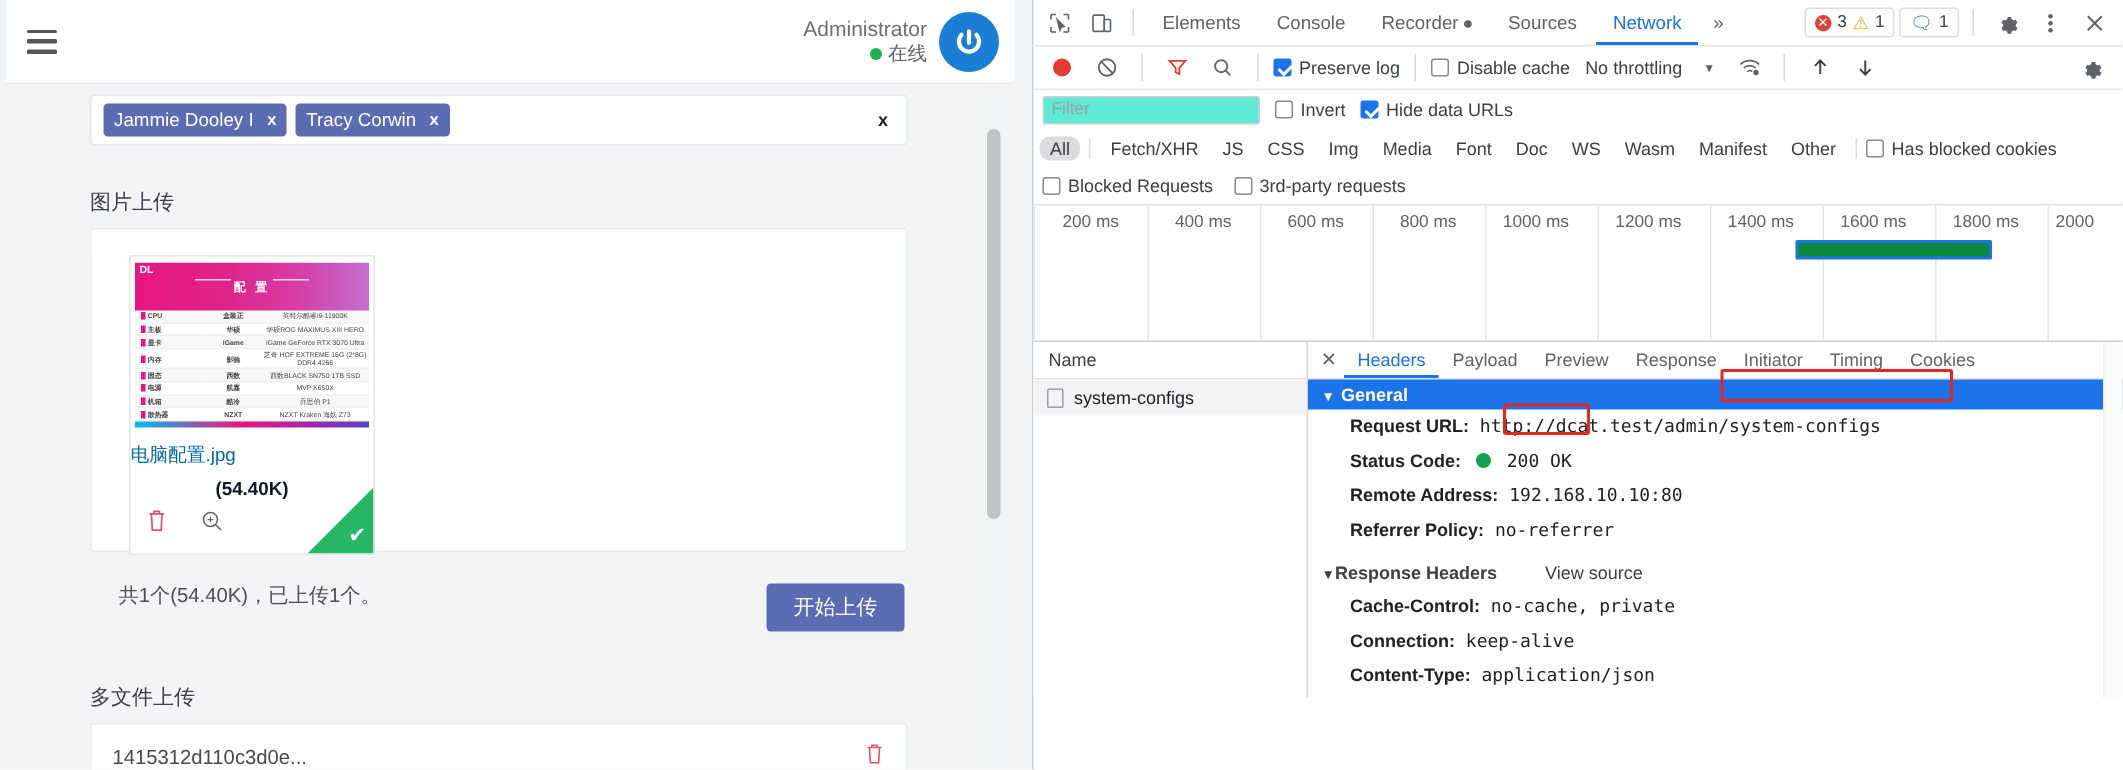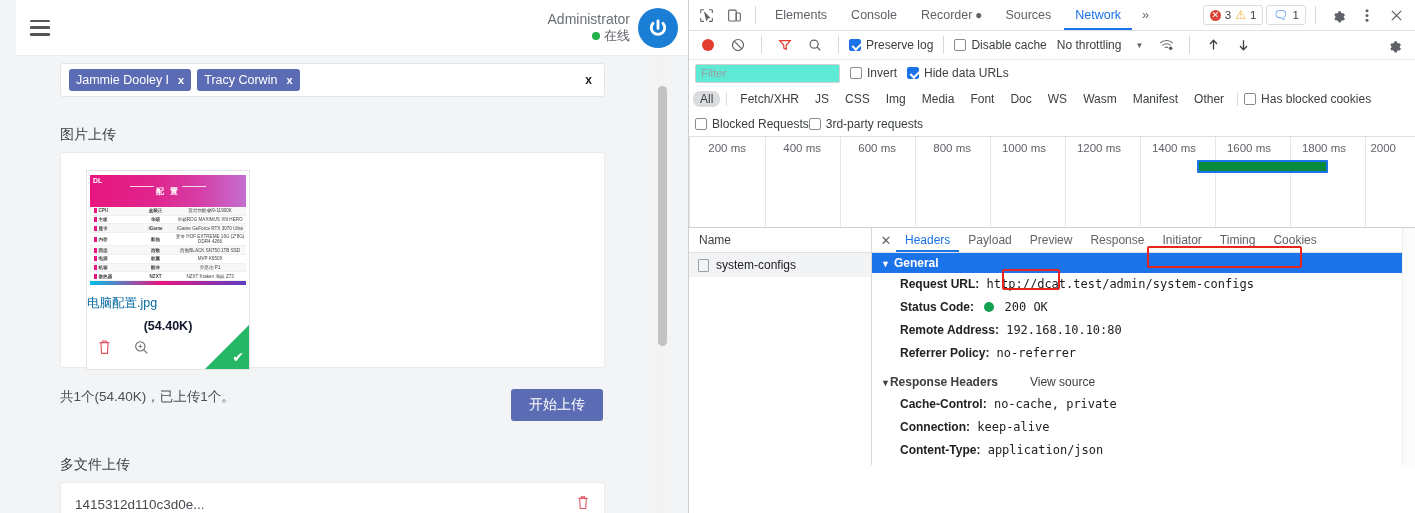--- a/index.html
+++ b/index.html
@@ -8,21 +8,21 @@
     font-family: "Liberation Sans", "DejaVu Sans", sans-serif;
     background: #ffffff;
     font-size: 13px;
     color: #202124;
   }
   #root { position: relative; width: 1415px; height: 513px; }
 
   
   #page { position: absolute; left: 0; top: 0; width: 688px; height: 513px; background: #f3f4f6; overflow: hidden; }
   #page-header {
-    position: absolute; left: 16px; top: 0; width: 672px; height: 56px;
+    position: absolute; left: 4px; top: 0; width: 672px; height: 56px;
     background: #fff; border-bottom: 1px solid #ececec;
     display: flex; align-items: center; justify-content: space-between;
     padding: 0 10px 0 14px;
   }
   .hamburger { width: 20px; height: 16px; display: flex; flex-direction: column; justify-content: space-between; cursor: pointer; }
   .hamburger i { display: block; height: 2.5px; background: #555; border-radius: 1px; }
   .user-box { display: flex; align-items: center; gap: 8px; }
   .user-text { text-align: right; line-height: 1.25; }
   .user-name { font-size: 14px; color: #6b7077; }
   .user-status { font-size: 13px; color: #5e6369; display: flex; align-items: center; justify-content: flex-end; gap: 4px; }
@@ -67,21 +67,21 @@
   .tt-c2 { width: 24%; text-align: center; font-weight: bold; color: #444; }
   .tt-c3 { width: 46%; text-align: center; color: #777; }
   .tt-c1 .sq { display:inline-block; width:2.5px; height:5px; background:#e8157f; margin-right:2px; vertical-align:middle; }
   .thumb-foot { height: 4px; background: linear-gradient(90deg,#00c0e8 0%,#e8157f 45%,#5b3ec4 100%); }
   .img-name { position: absolute; left: 0; top: 124px; width: 100%; font-size: 12.5px; color: #0369a1; }
   .img-size { position: absolute; left: 0; top: 148px; width: 100%; text-align: center; font-size: 12.5px; font-weight: bold; color: #0f172a; }
   .card-actions { position: absolute; left: 10px; top: 168px; display: flex; gap: 22px; align-items: center; }
   .ok-corner { position: absolute; right: 0; bottom: 0; width: 0; height: 0; border-style: solid; border-width: 0 0 44px 44px; border-color: transparent transparent #25b765 transparent; }
   .ok-check { position: absolute; right: 5px; bottom: 4px; color: #fff; font-size: 14px; }
 
-  .upload-status { position: absolute; font-size: 13.5px; color: #4a4f55; }
+  .upload-status { position: absolute; font-size: 13.5px; color: #4a4f55; margin-left: 19px; }
   .btn-upload {
     position: absolute; background: #5b6cb5; color: #fff; border: none; border-radius: 3px;
     font-size: 14px; cursor: pointer; font-family: inherit;
   }
   .file-row {
     position: absolute; background:#fff; border:1px solid #e8eaec; border-radius:3px;
     display:flex; align-items:center; justify-content:space-between; padding: 0 14px;
     font-size: 13.5px; color: #454a50;
   }
   .scrollbar-track { position:absolute; right:4px; top:0; width:14px; height:100%; background:#f3f3f3; }
@@ -107,21 +107,21 @@
 
   .dt-row3 { display: flex; align-items: center; height: 26px; padding: 0 6px; gap: 10px; }
   .filter-input { width: 145px; height: 19px; border: 1px solid #d0d0d0; border-radius: 2px; font-size: 11.5px; padding: 0 5px; color: #3c4043; font-family: inherit; background:#5eead4; }
   .filter-input::placeholder { color: #9aa0a6; }
 
   .dt-row4 { display: flex; align-items: center; height: 26px; padding: 0 4px; gap: 2px; }
   .ftype { padding: 1px 7px; font-size: 12px; color: #3c4043; border-radius: 7px; cursor: pointer; white-space: nowrap; }
   .ftype.active { background: #dadce0; }
   .vsep { width: 1px; height: 14px; background: #dcdcdc; margin: 0 4px; }
 
-  .dt-row5 { display: flex; align-items: center; height: 25px; padding: 0 6px; gap: 0; border-bottom: 1px solid #e0e0e0; }
+  .dt-row5 { display: flex; align-items: center; height: 25px; padding: 0 6px; gap: 14px; border-bottom: 1px solid #e0e0e0; }
 
   .timeline { position: relative; height: 91px; border-bottom: 1px solid #d0d0d0; overflow: hidden; }
   .tl-tick { position: absolute; top: 0; bottom: 0; border-left: 1px solid #e6e6e6; }
   .tl-lbl { position: absolute; top: 5px; font-size: 11.5px; color: #5f6368; transform: translateX(-100%); padding-right: 20px; white-space: nowrap; }
   .tl-bar-outer { position: absolute; height: 13px; background: #1a73e8; border-radius: 1px; padding: 2px; }
   .tl-bar-inner { width: 100%; height: 100%; background: #0a8a3c; }
 
   .dt-split { display: flex; height: 237px; }
   .name-col { width: 183px; border-right: 1px solid #d8d8d8; background: #fff; }
   .name-hdr { height: 25px; line-height: 25px; padding-left: 10px; font-size: 12px; color: #3c4043; border-bottom: 1px solid #e0e0e0; }

